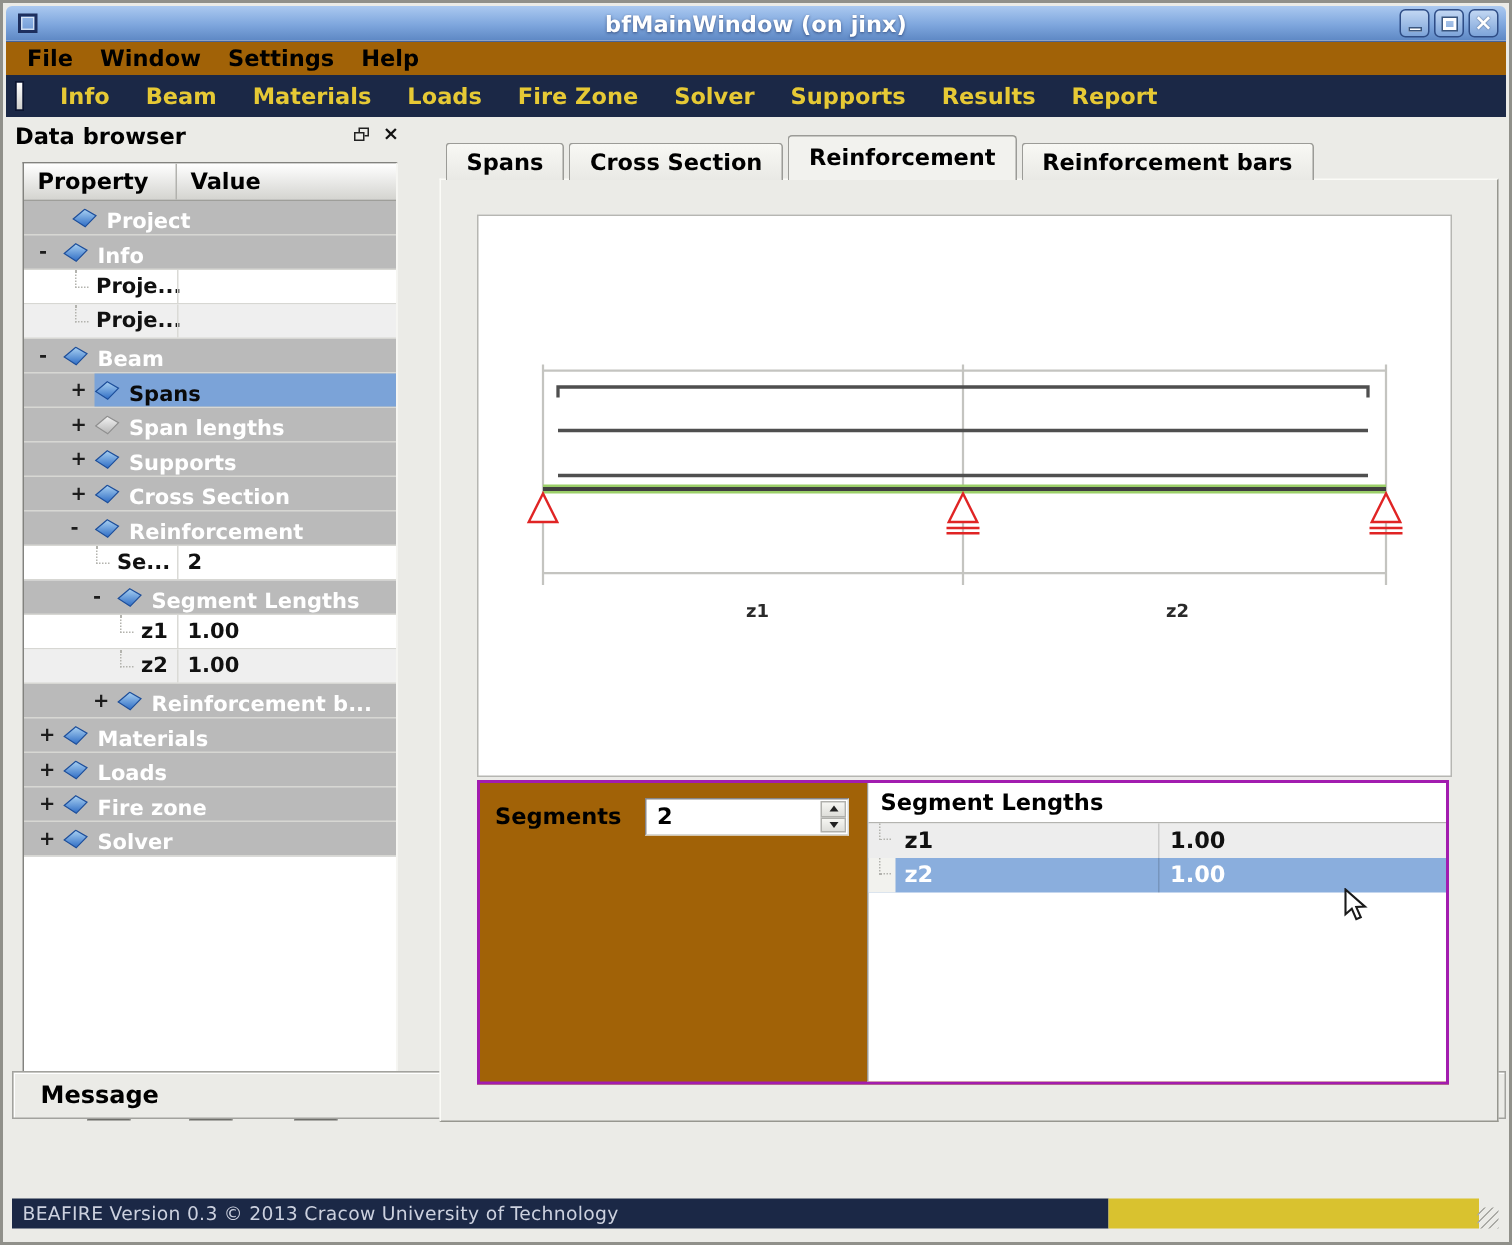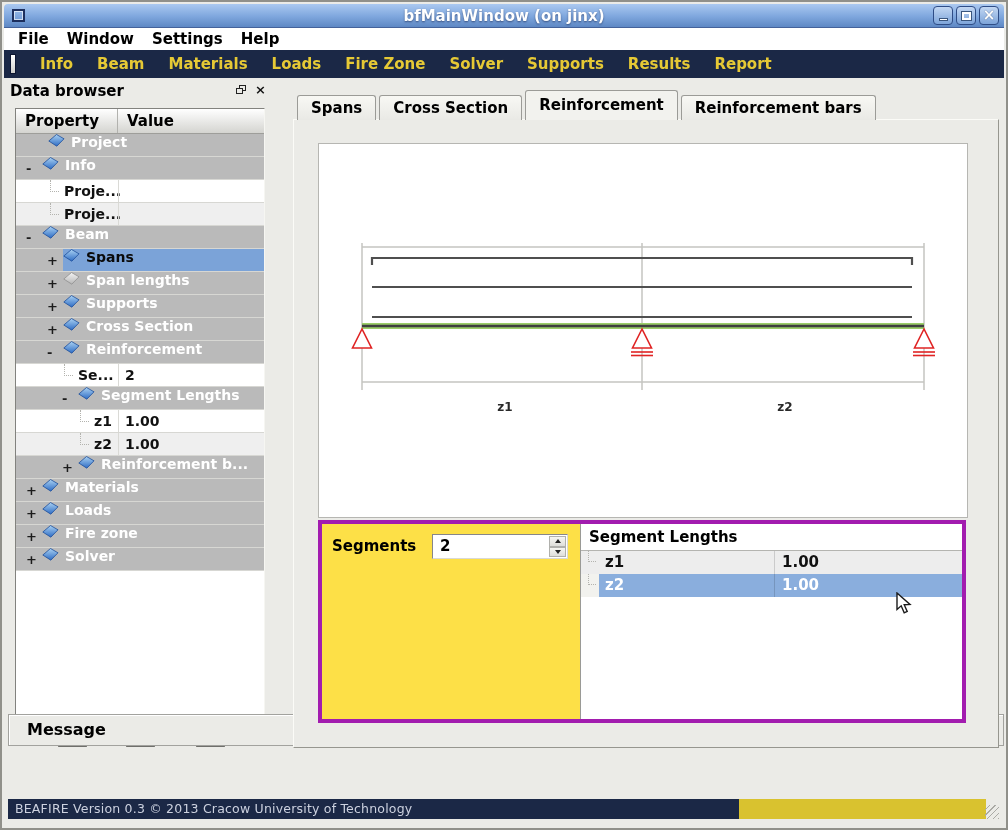--- a/index.html
+++ b/index.html
@@ -14,21 +14,21 @@
     box-shadow:inset 0 0 0 1px rgba(255,255,255,.65);}
   .title{flex:1;text-align:center;color:#fff;font-weight:bold;font-size:15px;text-shadow:0 1px 2px rgba(10,20,60,.55);}
   .winbtns{position:absolute;right:5px;top:2px;display:flex;gap:3px;}
   .wbtn{width:20px;height:19px;border:1px solid #2f4d86;border-radius:4px;
     background:linear-gradient(#c2d7f3,#7da4d9);display:flex;align-items:center;justify-content:center;cursor:default;}
   .g-min{width:9px;height:3px;background:#fff;border:1px solid #3a567e;margin-top:8px;}
   .g-max{width:9px;height:8px;border:2px solid #fff;outline:1px solid #3a567e;}
   .g-close{color:#fff;font-weight:bold;font-size:15px;line-height:15px;text-shadow:0 0 1px #2a4470;}
 
   
-  .menubar{position:absolute;left:2px;top:26px;width:1000px;height:22px;background:#ffffff;
+  .menubar{position:absolute;left:2px;top:26px;width:1000px;height:22px;background:#a16207;
     display:flex;align-items:center;padding-left:5px;}
   .menu-item{font-weight:bold;font-size:15px;color:#000;padding:0 9px;line-height:22px;}
 
   
   .toolbar{position:absolute;left:2px;top:48px;width:1000px;height:28px;background:#1b2846;
     display:flex;align-items:center;}
   .grip{width:6px;height:20px;margin-left:6px;margin-right:12px;background:linear-gradient(#fff,#cfcfcb);
     border:1px solid #0c1530;}
   .tool-item{color:#e6c935;font-weight:bold;font-size:15px;padding:0 12px;line-height:28px;}
 
@@ -45,21 +45,21 @@
   .tree{position:absolute;left:13px;top:106px;width:250px;height:609px;background:#fff;
     border-top:1px solid #82827e;border-left:1px solid #82827e;border-right:1px solid #f6f6f2;border-bottom:1px solid #f6f6f2;
     overflow:hidden;}
   .tree-head{height:25px;background:linear-gradient(#ffffff,#d4d4d0);border-bottom:1px solid #9e9e9a;display:flex;}
   .th{font-weight:bold;font-size:15px;color:#000;line-height:24px;padding-left:9px;}
   .th-prop{width:102px;border-right:1px solid #b2b2ae;}
   .th-val{flex:1;}
   .tree-row{position:relative;height:23px;border-bottom:1px solid #d7d7d3;font-size:14px;font-weight:bold;padding-left:12px;}
   .tree-row.cat{background:#bababa;color:#fff;display:flex;align-items:center;}
   .tree-row .exp{width:16px;color:#1c1c1c;font-size:13px;font-weight:bold;text-align:left;flex:0 0 16px;}
-  .band{flex:1;height:100%;display:flex;align-items:flex-start;gap:6px;}
+  .band{flex:1;height:100%;display:flex;align-items:flex-end;gap:6px;}
   .tree-row.sel .band{background:#7ba3d8;color:#0a0a0a;}
   .boxicon{flex:0 0 17px;height:13px;}
   .tree-row.leaf{background:#fff;color:#111;}
   .tree-row.leaf.alt{background:#efefef;}
   .leaf-label{position:absolute;top:0;line-height:22px;left:var(--pad);}
   .leaf-guide{position:absolute;left:calc(var(--pad) - 14px);top:0;width:9px;height:12px;
     border-left:1px dotted #b3b3ae;border-bottom:1px dotted #b3b3ae;}
   .leaf-val{position:absolute;left:102px;right:0;top:0;bottom:0;border-left:1px solid #dadad6;
     padding-left:6px;line-height:22px;}
 
@@ -72,21 +72,21 @@
   .tab{background:linear-gradient(#f8f8f4,#e9e9e5);border:1px solid #9b9b97;border-bottom:none;
     border-radius:3px 3px 0 0;height:25px;padding:0 13px;font-weight:bold;font-size:15px;line-height:24px;color:#000;}
   .tab.active{height:30px;background:#f2f2ee;line-height:29px;}
   .tabpane{position:absolute;left:291px;top:117px;width:706px;height:629px;background:#ebebe7;
     border-top:1px solid #fbfbf7;border-left:1px solid #fbfbf7;border-right:1px solid #96968f;border-bottom:1px solid #96968f;z-index:2;}
 
   
   .canvas{position:absolute;left:24px;top:23px;width:650px;height:375px;background:#fff;border:1px solid #b6b6b2;}
 
   
-  .bottom-panel{position:absolute;left:24px;top:400px;width:648px;height:203px;border:4px solid #a21caf;background:#fde047;}
+  .bottom-panel{position:absolute;left:24px;top:400px;width:648px;height:203px;border:2px solid #a21caf;background:#a16207;}
   .seg-label{position:absolute;left:10px;top:13px;font-weight:bold;font-size:15px;color:#000;}
   .spinbox{position:absolute;left:110px;top:10px;width:136px;height:25px;background:#fff;
     border-top:1px solid #86868a;border-left:1px solid #86868a;border-right:1px solid #d9d9d5;border-bottom:1px solid #d9d9d5;}
   .spin-val{position:absolute;left:7px;top:2px;font-weight:bold;font-size:15px;color:#000;}
   .spin-btns{position:absolute;right:1px;top:1px;bottom:1px;width:17px;display:flex;flex-direction:column;}
   .spin-up,.spin-dn{flex:1;border:1px solid #b0b0ac;background:linear-gradient(#f6f6f2,#dedeDA);position:relative;}
   .spin-up::after,.spin-dn::after{content:"";position:absolute;left:50%;top:50%;transform:translate(-50%,-50%);
     border-left:3.5px solid transparent;border-right:3.5px solid transparent;}
   .spin-up::after{border-bottom:4px solid #222;}
   .spin-dn::after{border-top:4px solid #222;}

